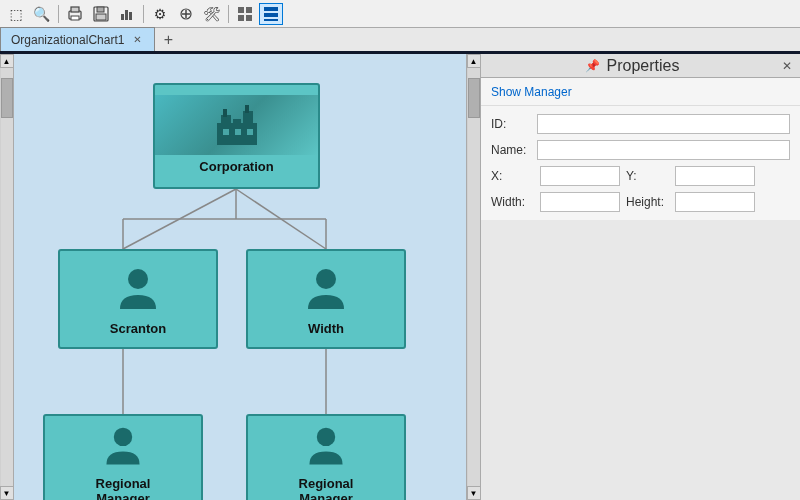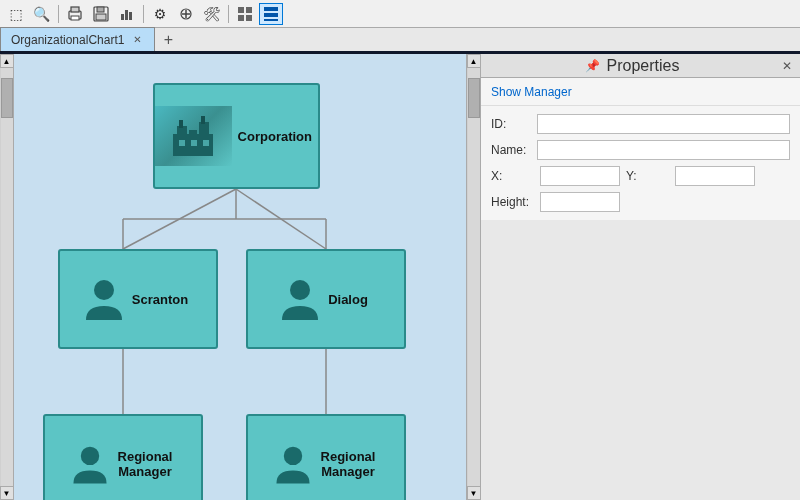--- a/index.html
+++ b/index.html
@@ -116,20 +116,21 @@
       top: 10px;
     }
 
     
     .org-node {
       position: absolute;
       border: 2px solid #2a8a8a;
       background: #5cc5c5;
       border-radius: 3px;
       display: flex;
+      flex-direction: column;
       align-items: center;
       justify-content: center;
       overflow: hidden;
     }
     .org-node .node-label {
       font-weight: bold;
       color: #111;
       font-size: 13px;
       padding: 4px 6px;
       text-align: center;
@@ -371,21 +372,21 @@
           <path d="M4 44 Q4 30 22 30 Q40 30 40 44" fill="#1a6a6a"></path>
         </svg>
         <div class="node-label">Scranton</div>
       </div>
 
       <div class="org-node" style="left:232px; top:195px; width:160px; height:100px;">
         <svg class="person-svg" width="44" height="50" viewBox="0 0 44 50">
           <circle cx="22" cy="14" r="10" fill="#1a6a6a"></circle>
           <path d="M4 44 Q4 30 22 30 Q40 30 40 44" fill="#1a6a6a"></path>
         </svg>
-        <div class="node-label">Dialog</div>
+        <div class="node-label">Width</div>
       </div>
 
       <div class="org-node" style="left:29px; top:360px; width:160px; height:100px;">
         <svg class="person-svg" width="44" height="46" viewBox="0 0 44 50">
           <circle cx="22" cy="14" r="10" fill="#1a6a6a"></circle>
           <path d="M4 44 Q4 30 22 30 Q40 30 40 44" fill="#1a6a6a"></path>
         </svg>
         <div class="node-label" style="white-space:pre-line; font-weight:bold;">Regional
 Manager</div>
       </div>
@@ -435,20 +436,24 @@
           <span class="form-label">X:</span>
           <input class="form-input-sm" type="text" value="" style="">
         </div>
         <div class="form-group">
           <span class="form-label">Y:</span>
           <input class="form-input-sm" type="text" value="" style="">
         </div>
       </div>
       <div class="form-row-double">
         <div class="form-group">
+          <span class="form-label">Width:</span>
+          <input class="form-input-sm" type="text" value="" style="">
+        </div>
+        <div class="form-group">
           <span class="form-label">Height:</span>
           <input class="form-input-sm" type="text" value="" style="">
         </div>
       </div>
     </div>
 
     <div class="panel-body"></div>
   </div>
 
 </div>

